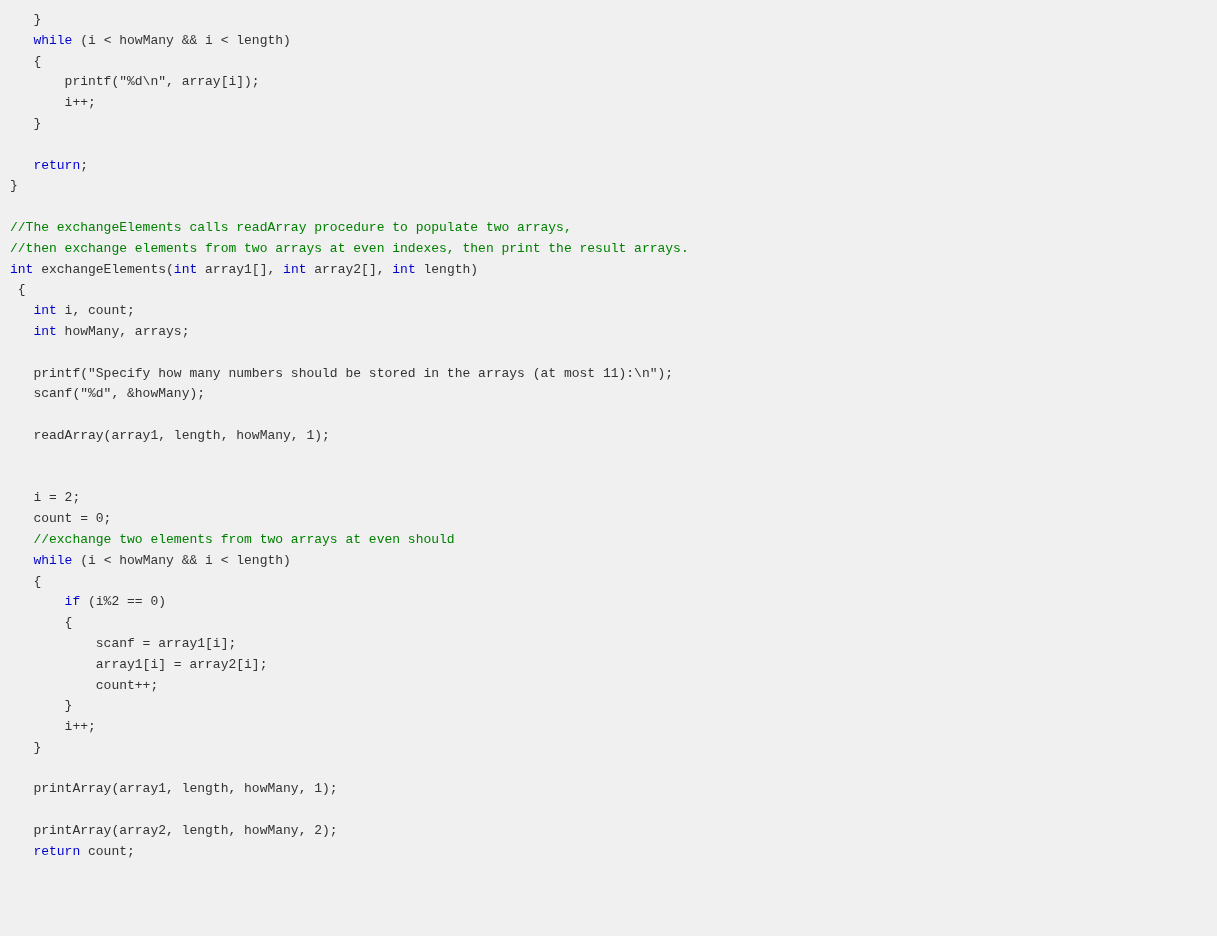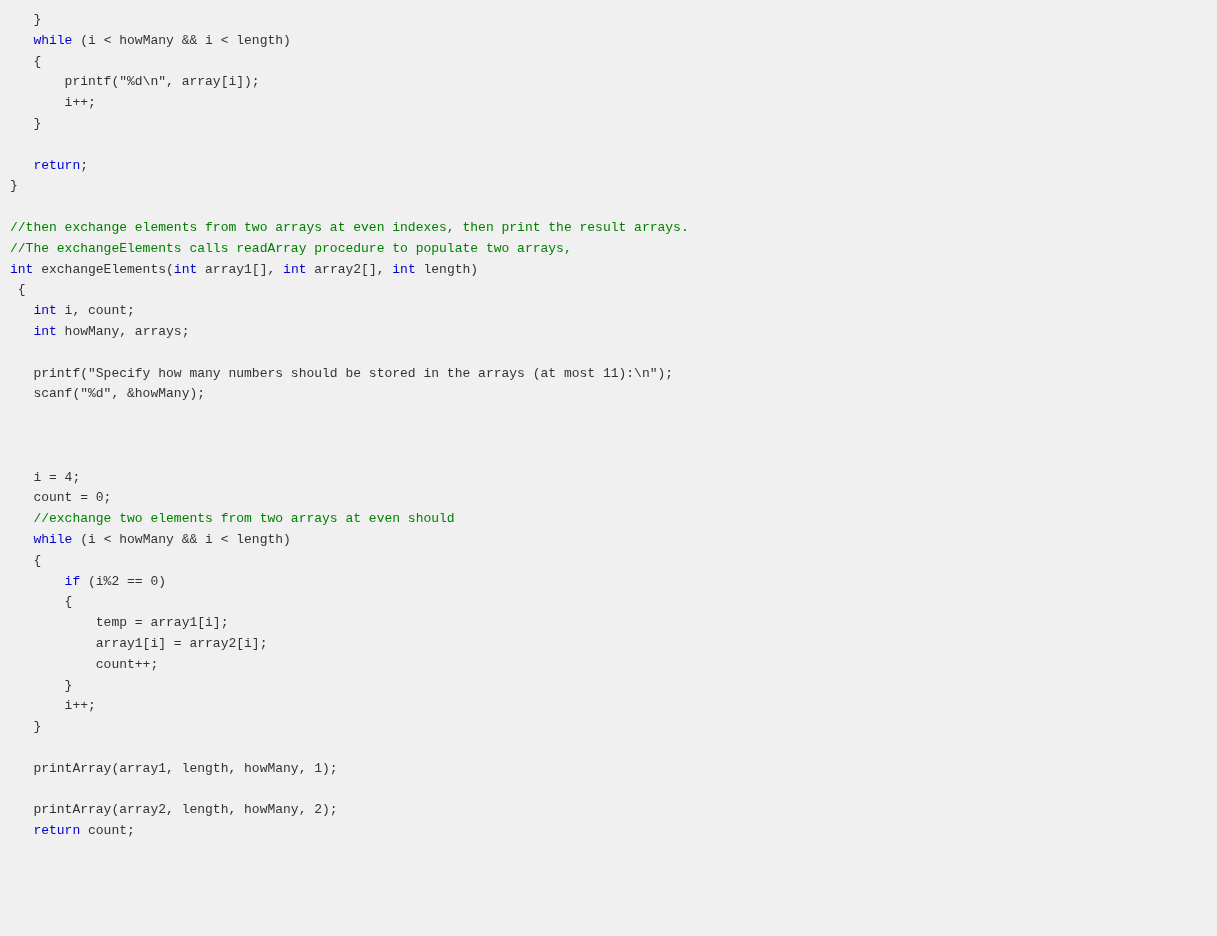--- a/index.html
+++ b/index.html
@@ -41,40 +41,41 @@
       <span class="code-line"><span class="plain">   }</span></span>
       <span class="code-line"><span class="plain">   </span><span class="kw">while</span><span class="plain"> (i &lt; howMany &amp;&amp; i &lt; length)</span></span>
       <span class="code-line"><span class="plain">   {</span></span>
       <span class="code-line"><span class="plain">       printf("%d\n", array[i]);</span></span>
       <span class="code-line"><span class="plain">       i++;</span></span>
       <span class="code-line"><span class="plain">   }</span></span>
       <span class="code-line">&nbsp;</span>
       <span class="code-line"><span class="plain">   </span><span class="kw">return</span><span class="plain">;</span></span>
       <span class="code-line"><span class="plain">}</span></span>
       <span class="code-line">&nbsp;</span>
+      <span class="code-line"><span class="cm">//The exchangeElements calls readArray procedure to populate two arrays,</span></span>
       <span class="code-line"><span class="cm">//then exchange elements from two arrays at even indexes, then print the result arrays.</span></span>
-      <span class="code-line"><span class="cm">//The exchangeElements calls readArray procedure to populate two arrays,</span></span>
       <span class="code-line"><span class="type">int</span><span class="plain"> exchangeElements(</span><span class="type">int</span><span class="plain"> array1[], </span><span class="type">int</span><span class="plain"> array2[], </span><span class="type">int</span><span class="plain"> length)</span></span>
       <span class="code-line"><span class="plain"> {</span></span>
       <span class="code-line"><span class="plain">   </span><span class="type">int</span><span class="plain"> i, count;</span></span>
       <span class="code-line"><span class="plain">   </span><span class="type">int</span><span class="plain"> howMany, arrays;</span></span>
       <span class="code-line">&nbsp;</span>
       <span class="code-line"><span class="plain">   printf("Specify how many numbers should be stored in the arrays (at most 11):\n");</span></span>
       <span class="code-line"><span class="plain">   scanf("%d", &amp;howMany);</span></span>
       <span class="code-line">&nbsp;</span>
+      <span class="code-line"><span class="plain">   readArray(array1, length, howMany, 1);</span></span>
       <span class="code-line">&nbsp;</span>
       <span class="code-line">&nbsp;</span>
-      <span class="code-line"><span class="plain">   i = 4;</span></span>
+      <span class="code-line"><span class="plain">   i = 2;</span></span>
       <span class="code-line"><span class="plain">   count = 0;</span></span>
       <span class="code-line"><span class="cm">   //exchange two elements from two arrays at even should</span></span>
       <span class="code-line"><span class="plain">   </span><span class="kw">while</span><span class="plain"> (i &lt; howMany &amp;&amp; i &lt; length)</span></span>
       <span class="code-line"><span class="plain">   {</span></span>
       <span class="code-line"><span class="plain">       </span><span class="kw">if</span><span class="plain"> (i%2 == 0)</span></span>
       <span class="code-line"><span class="plain">       {</span></span>
-      <span class="code-line"><span class="plain">           temp = array1[i];</span></span>
+      <span class="code-line"><span class="plain">           scanf = array1[i];</span></span>
       <span class="code-line"><span class="plain">           array1[i] = array2[i];</span></span>
       <span class="code-line"><span class="plain">           count++;</span></span>
       <span class="code-line"><span class="plain">       }</span></span>
       <span class="code-line"><span class="plain">       i++;</span></span>
       <span class="code-line"><span class="plain">   }</span></span>
       <span class="code-line">&nbsp;</span>
       <span class="code-line"><span class="plain">   printArray(array1, length, howMany, 1);</span></span>
       <span class="code-line">&nbsp;</span>
       <span class="code-line"><span class="plain">   printArray(array2, length, howMany, 2);</span></span>
       <span class="code-line"><span class="plain">   </span><span class="kw">return</span><span class="plain"> count;</span></span>

